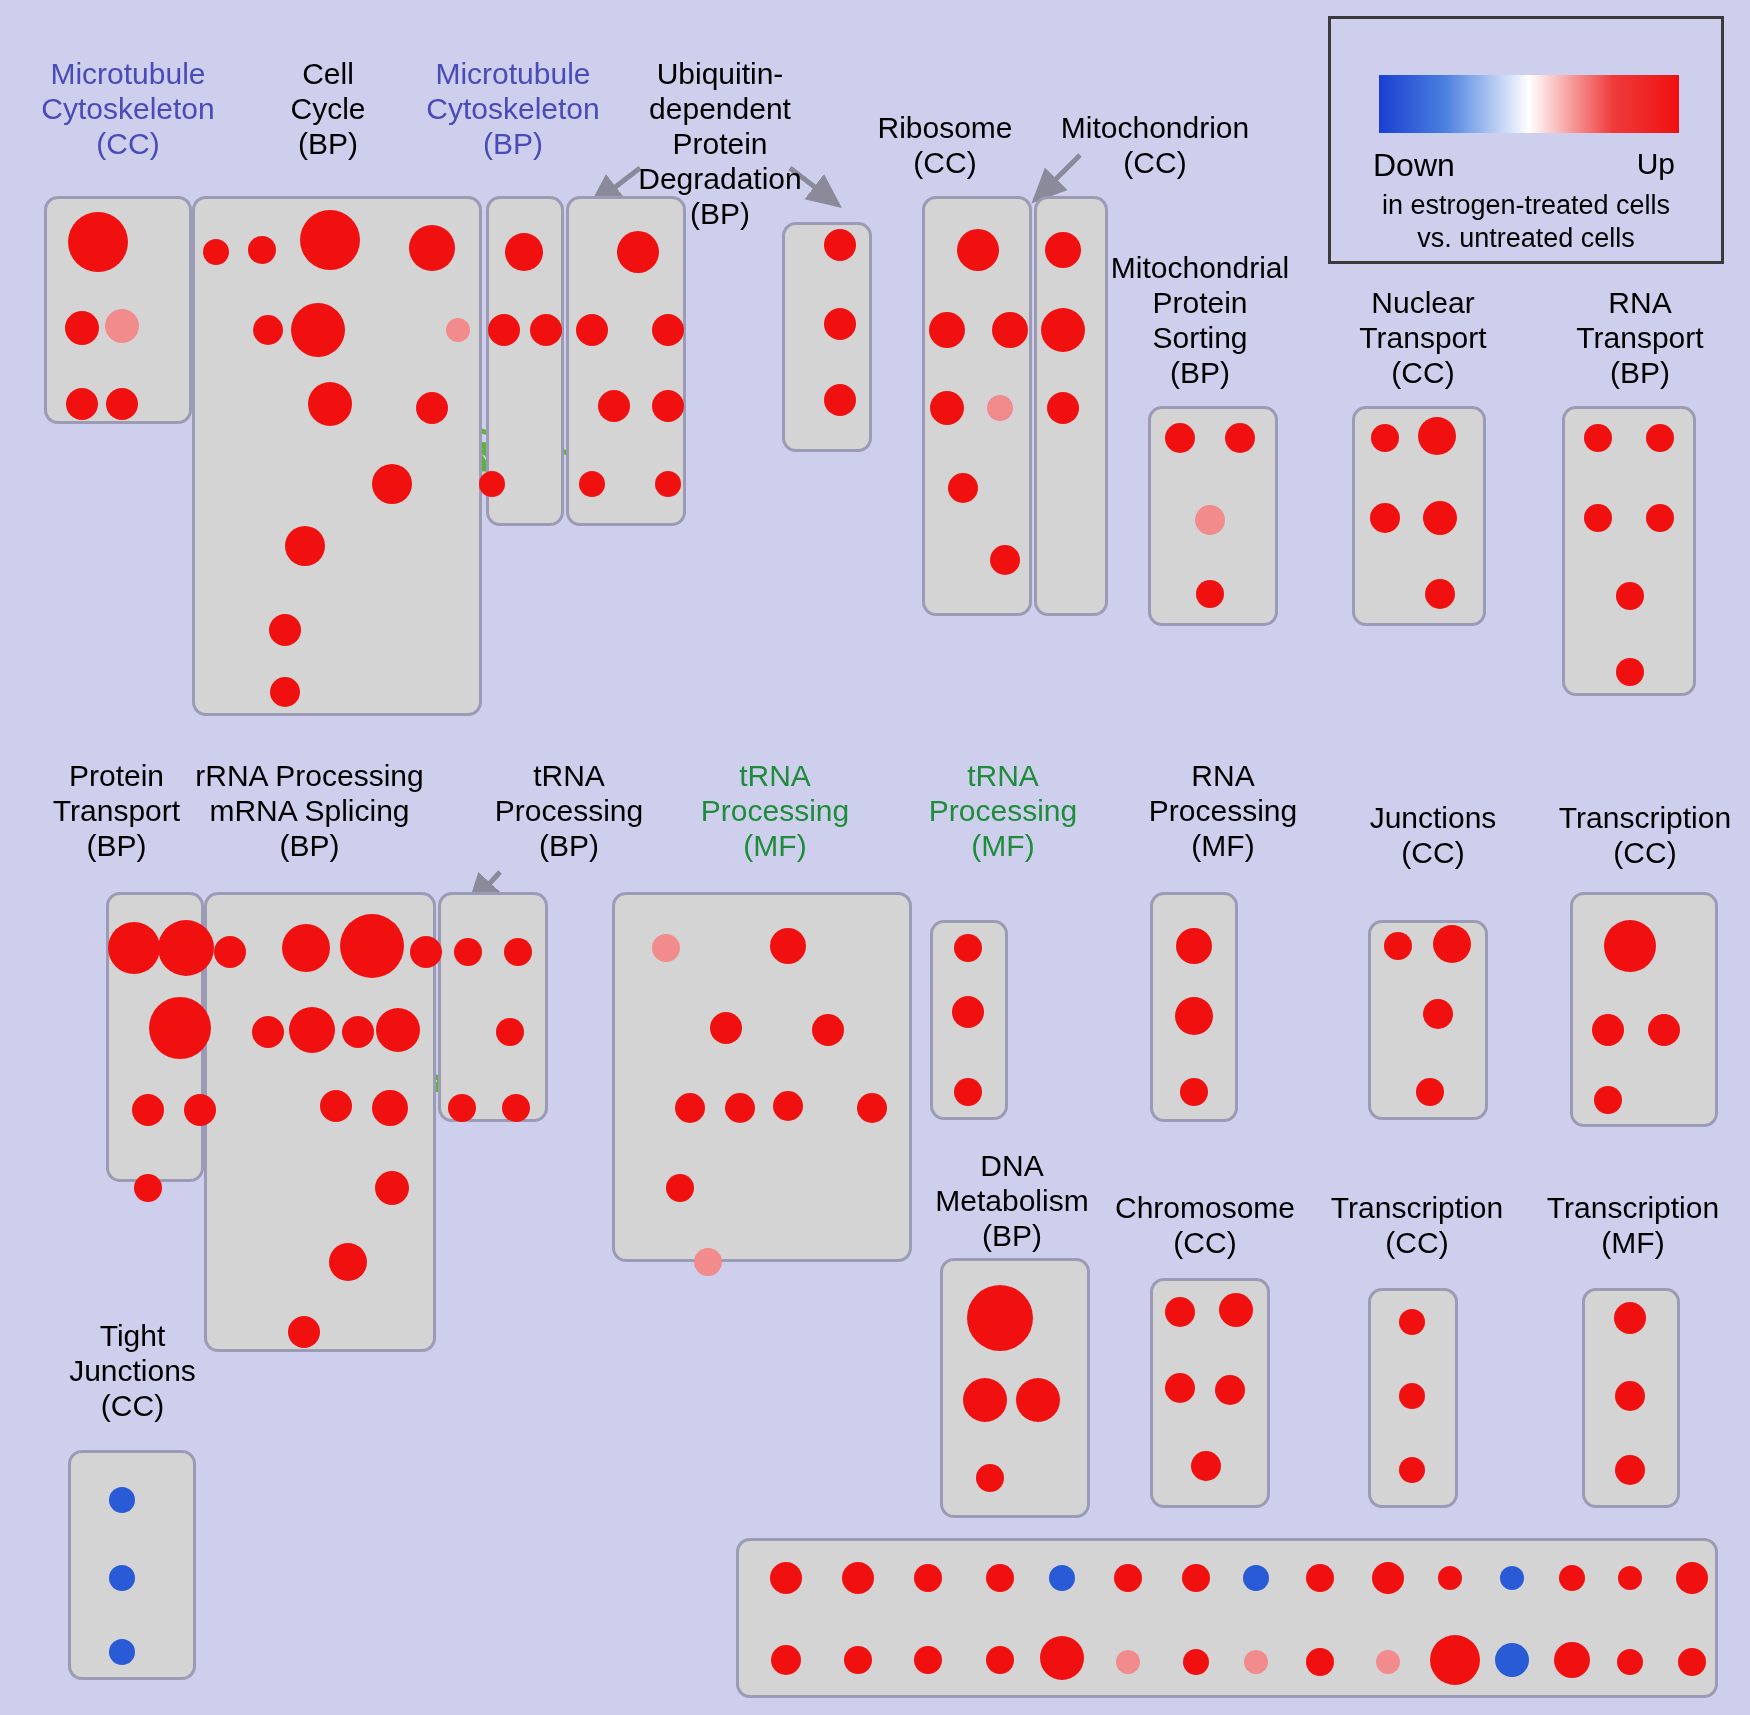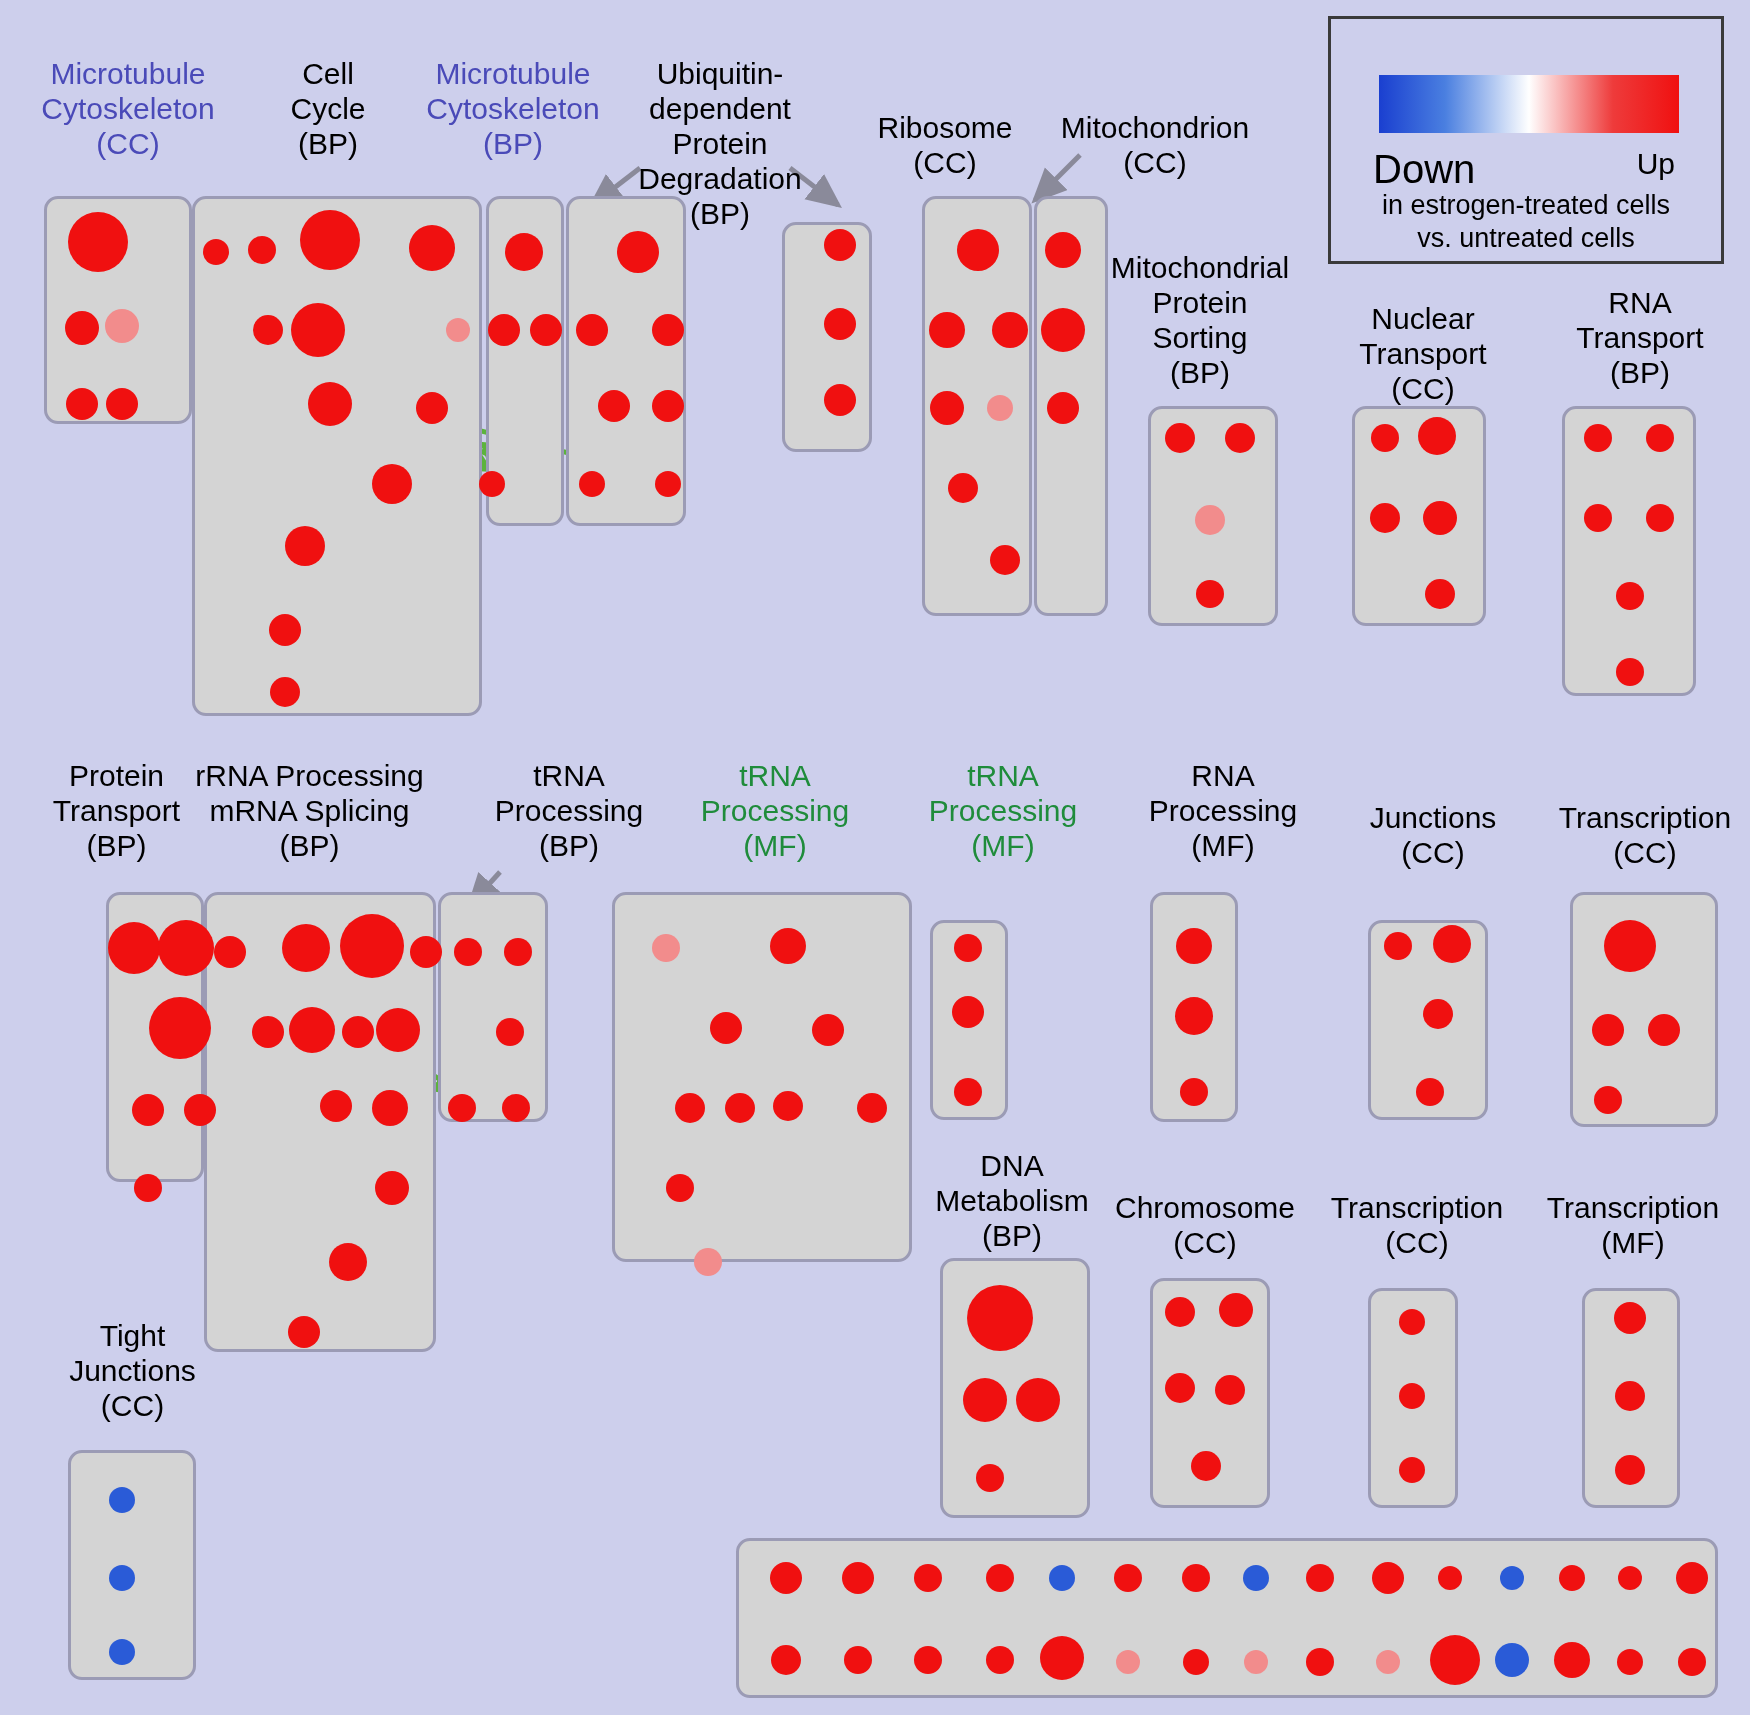--- a/index.html
+++ b/index.html
@@ -36,21 +36,21 @@
   }
   .legend-title{
     position:absolute;left:0;right:0;top:12px;
     text-align:center;font-size:30px;color:#000;
   }
   .legend-bar{
     position:absolute;
     left:52px;top:58px;width:390px;height:62px;
     background:linear-gradient(to right,#1a3fd0 0%, #4a7fe0 22%, #ffffff 50%, #ee3b3b 78%, #f01010 100%);
   }
-  .legend-down{position:absolute;left:42px;top:128px;font-size:40px;color:#000;}
+  .legend-down{position:absolute;left:42px;top:128px;font-size:32px;color:#000;}
   .legend-up{position:absolute;right:46px;top:128px;font-size:30px;color:#000;}
   .legend-sub{
     position:absolute;left:0;right:0;top:170px;
     text-align:center;font-size:27px;line-height:33px;color:#000;white-space:pre;
   }
   .node{
     position:absolute;
     border-radius:50%;
   }
   .blocktext{
@@ -401,21 +401,21 @@
 Degradation
 (BP)</div>
       <div class="label" style="left: 860px; top: 110px; width: 170px;">Ribosome
 (CC)</div>
       <div class="label" style="left: 1040px; top: 110px; width: 230px;">Mitochondrion
 (CC)</div>
       <div class="label" style="left: 1090px; top: 250px; width: 220px; text-align: center;">Mitochondrial
 Protein
 Sorting
 (BP)</div>
-      <div class="label" style="left: 1328px; top: 285px; width: 190px; margin-top: 16px;">Nuclear
+      <div class="label" style="left: 1328px; top: 285px; width: 190px;">Nuclear
 Transport
 (CC)</div>
       <div class="label" style="left: 1545px; top: 285px; width: 190px;">RNA
 Transport
 (BP)</div>
       <div class="label" style="left: 34px; top: 758px; width: 165px;">Protein
 Transport
 (BP)</div>
       <div class="label" style="left: 177px; top: 758px; width: 265px;">rRNA Processing
 mRNA Splicing

